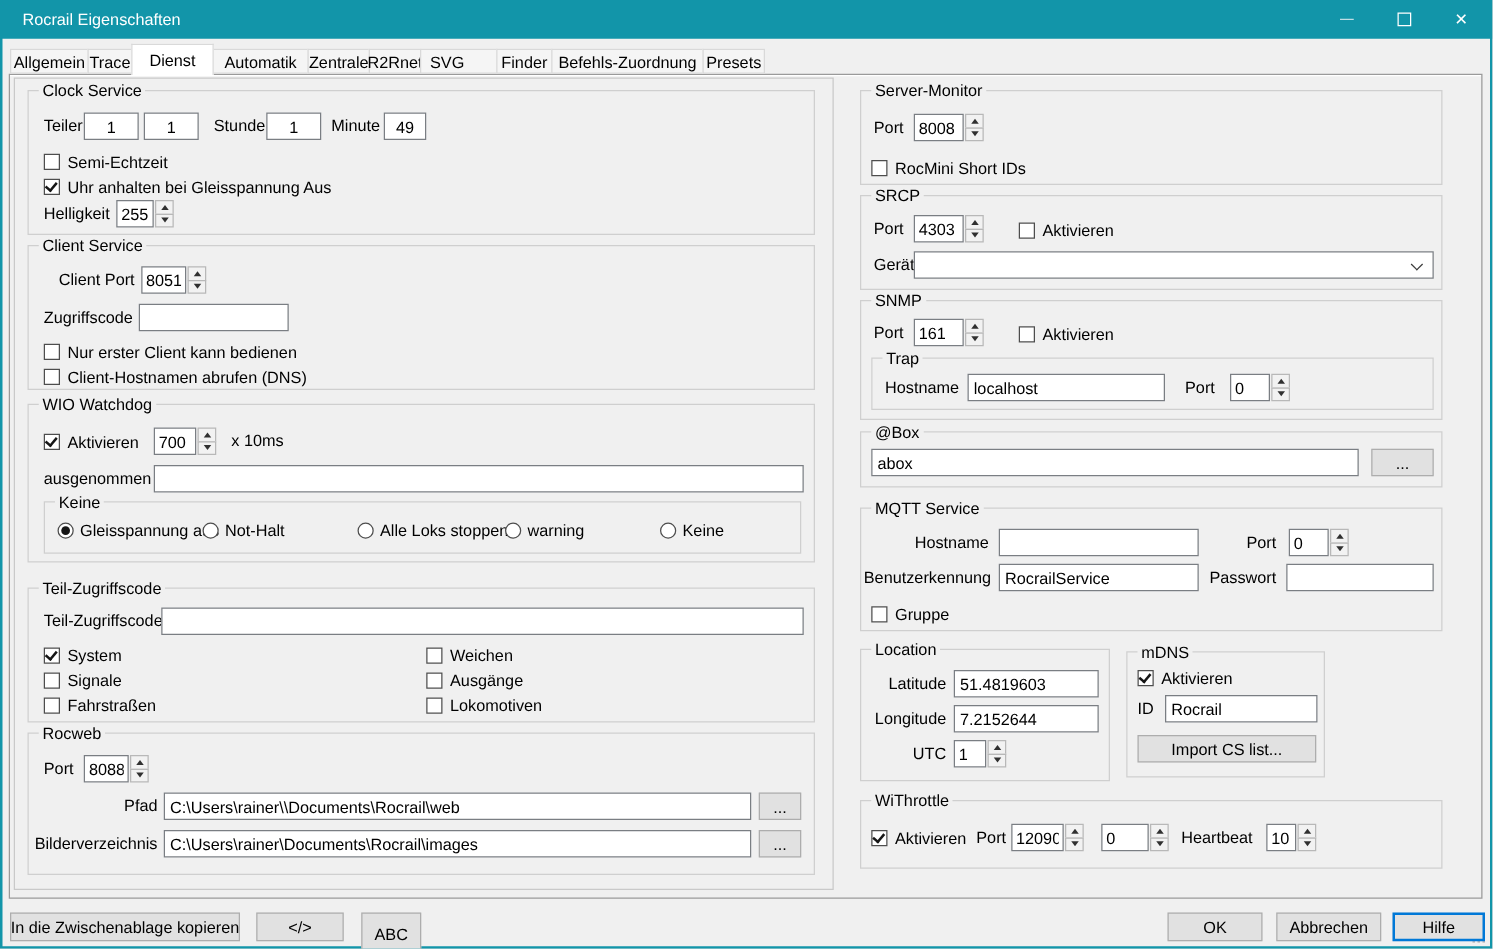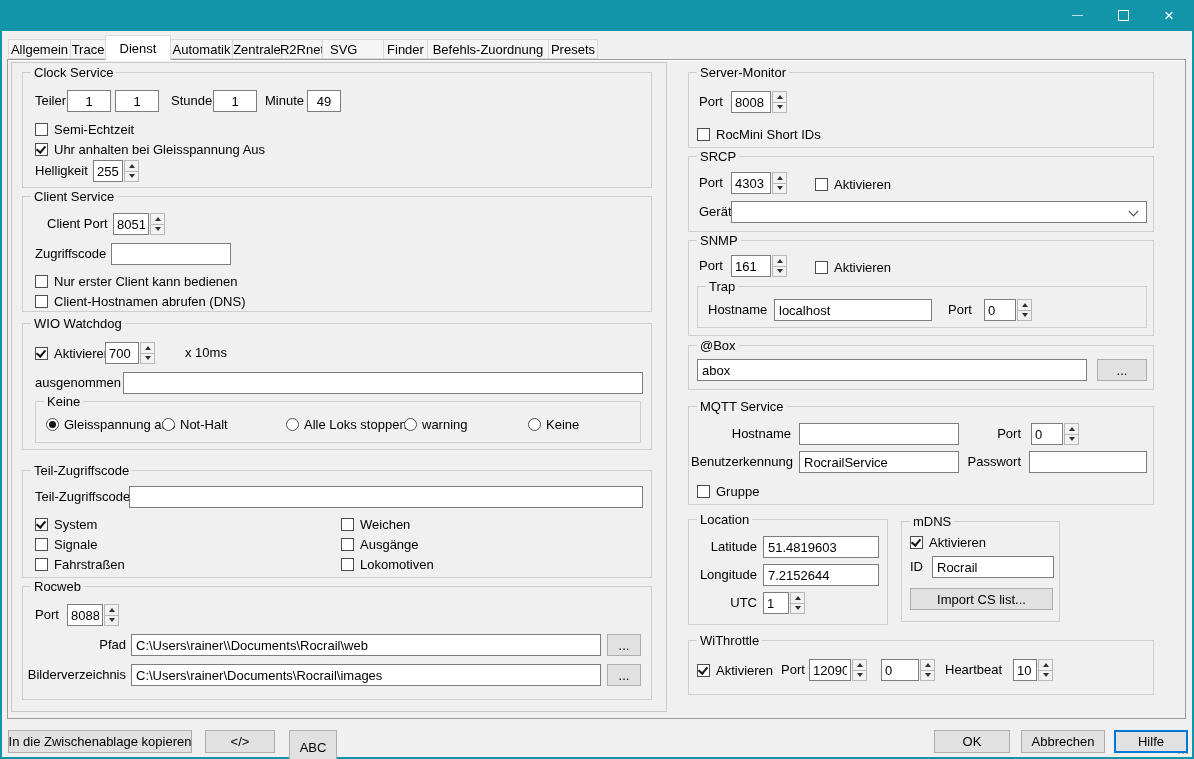--- a/index.html
+++ b/index.html
@@ -62,36 +62,37 @@
   
   .grip{position:absolute;left:1178px;top:744px;width:2px;height:2px;background:none;
         box-shadow:8px 0 #a8a8a8,8px 4px #a8a8a8,8px 8px #a8a8a8,4px 4px #a8a8a8,4px 8px #a8a8a8,0 8px #a8a8a8;}
 </style>
 </head>
 <body>
 
 <div class="win">
 
   <div class="titlebar">
+    <div class="title">Rocrail Eigenschaften</div>
     <div class="wbtn" style="right:94px;">
         <span class="glyph-min"></span>
       </div>
     <div class="wbtn" style="right:48px;">
         <span class="glyph-max"></span>
       </div>
     <div class="wbtn" style="right:2px;">
         <span class="glyph-close">×</span>
       </div>
   </div>
 
   <div class="tabs">
     <div class="tab" style="width:63px;">Allgemein</div>
     <div class="tab" style="width:36px;">Trace</div>
     <div class="tab active" style="width:66px;">Dienst</div>
-    <div class="tab" style="width:63px;">Automatik</div>
+    <div class="tab" style="width:77px;">Automatik</div>
     <div class="tab" style="width:50px;">Zentrale</div>
     <div class="tab" style="width:42px;">R2Rnet</div>
     <div class="tab lalign" style="width:62px;">SVG</div>
     <div class="tab" style="width:45px;">Finder</div>
     <div class="tab" style="width:122px;">Befehls-Zuordnung</div>
     <div class="tab" style="width:50px;">Presets</div>
   </div>
 
   <div class="page"></div>
   <div class="leftpanel"></div>
@@ -152,21 +153,21 @@
       <span>Client-Hostnamen abrufen (DNS)</span>
     </div>
   </div>
 
   <div class="group" style="left:22px;top:323px;width:630px;height:127px;">
     <div class="glb">WIO Watchdog</div>
     <div class="cb checked" style="left:12px;top:21px;">
       <span class="box"></span>
       <span>Aktivieren</span>
     </div>
-    <div class="spin" style="left:82px;top:18px;">
+    <div class="spin" style="left:100px;top:18px;">
       <input class="se" style="width: 34px;" value="700">
       <div class="ud">
         <div class="sb">
             <i class="au"></i>
           </div>
         <div class="sb">
             <i class="ad"></i>
           </div>
       </div>
     </div>

